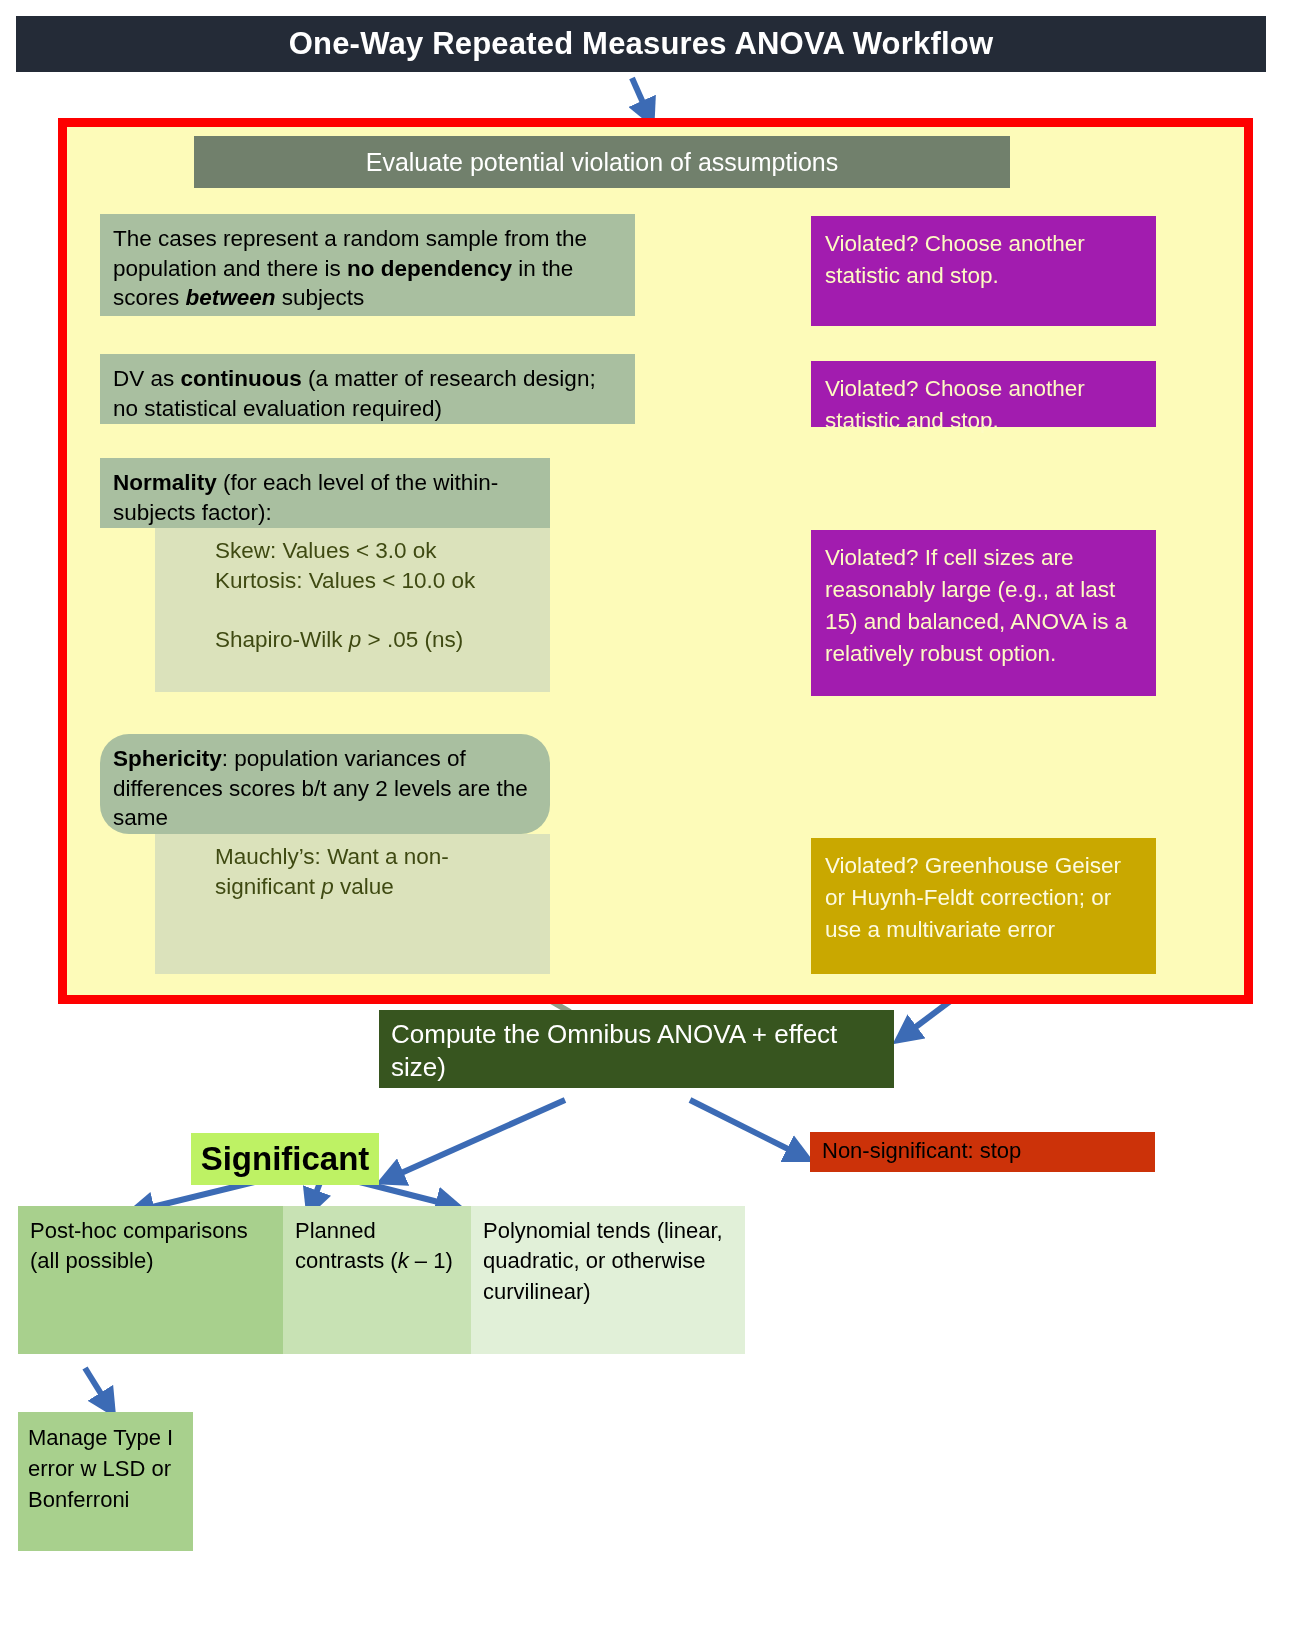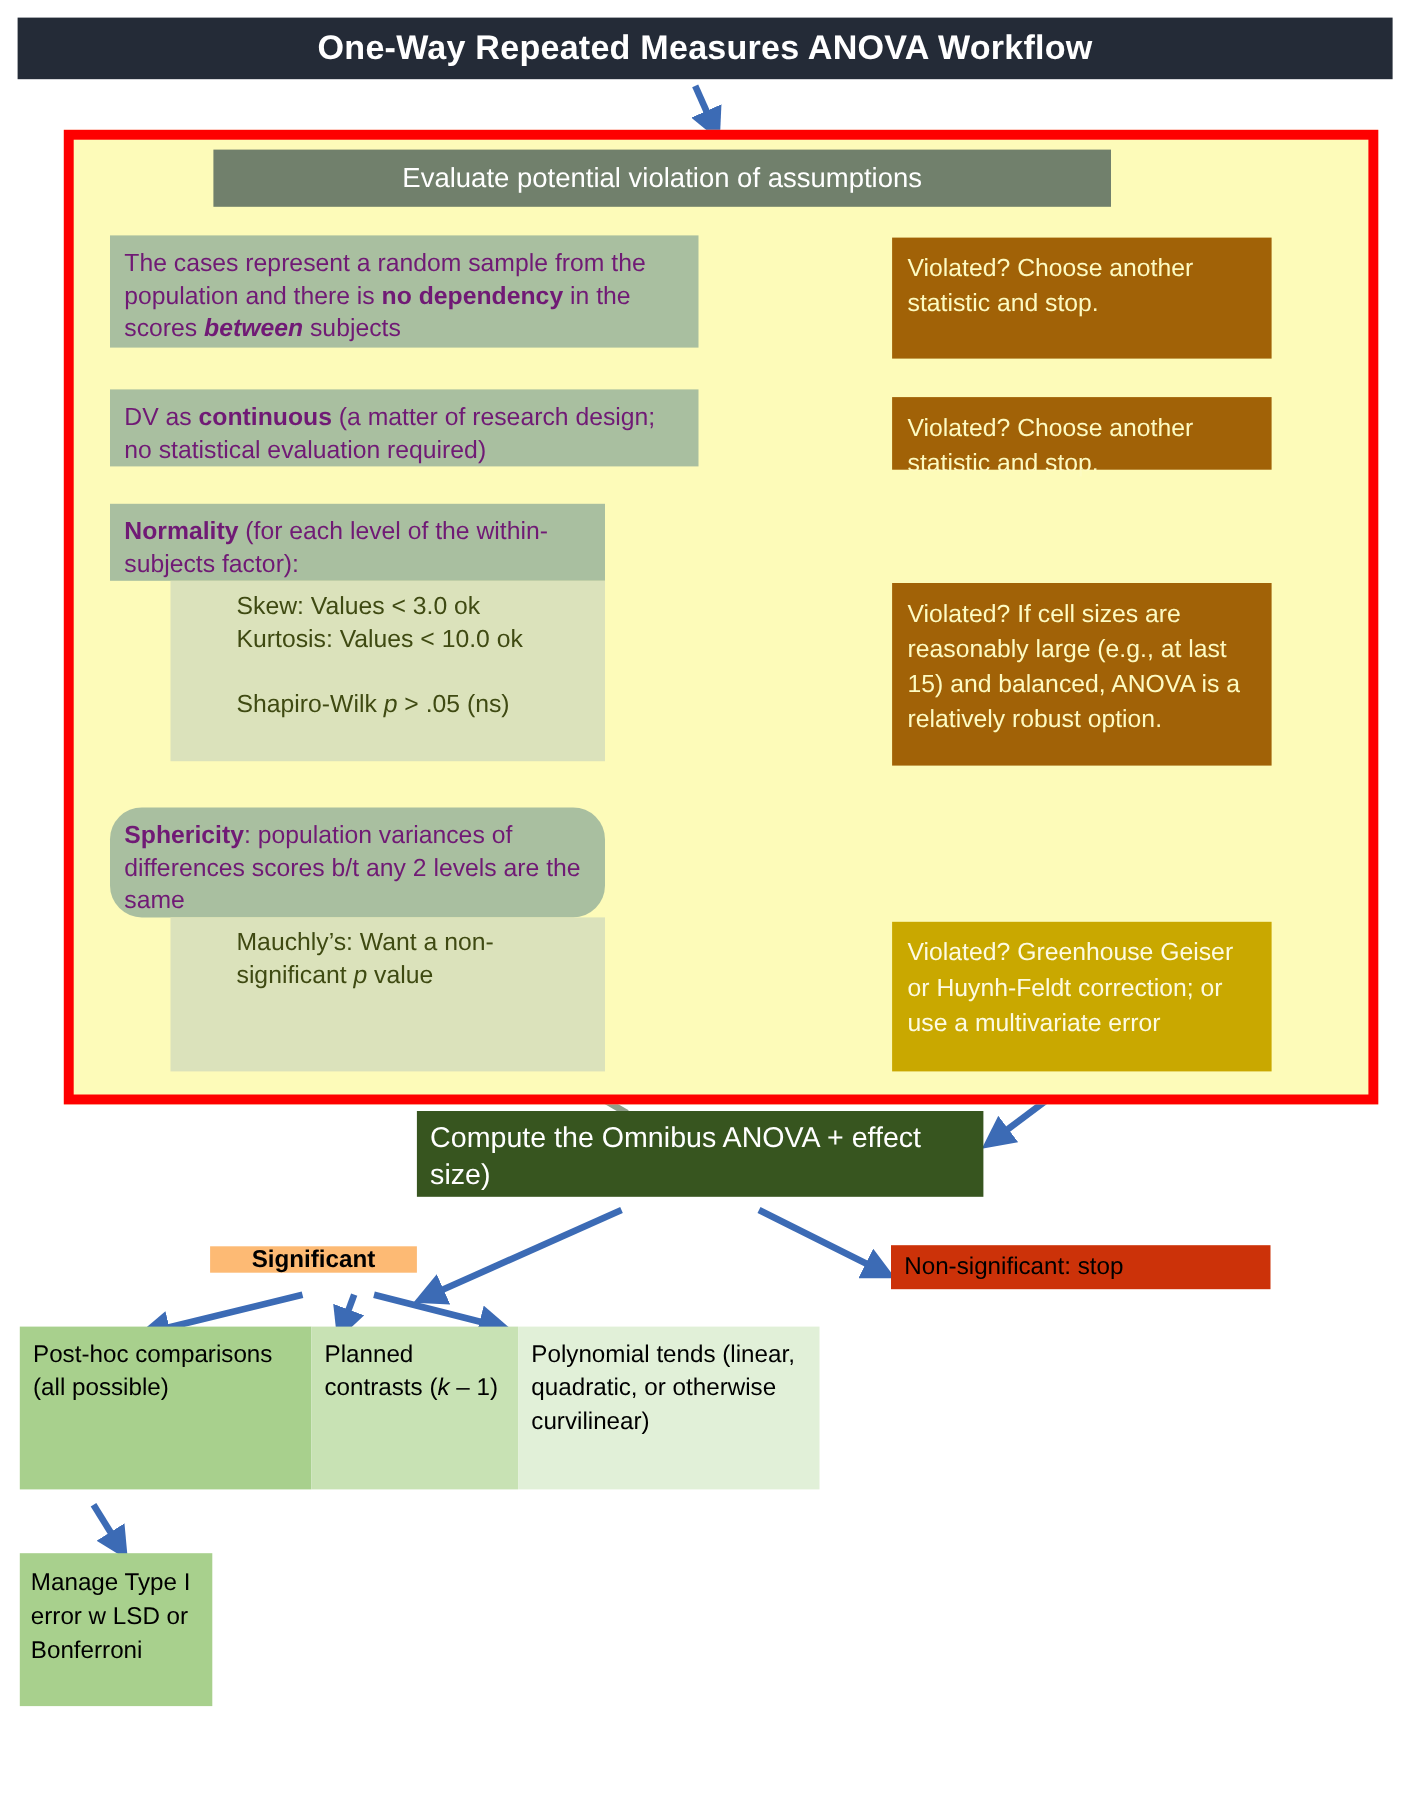--- a/index.html
+++ b/index.html
@@ -44,38 +44,38 @@
   }
   #evaluate-header .hdr-text {
     color: #ffffff;
     font-size: 25px;
     white-space: nowrap;
   }
 
   
   .assume-box {
     background: #a9bfa0;
-    color: #701a75;
+    color: #000000;
     font-size: 22.5px;
     line-height: 1.32;
     padding: 10px 13px 8px 13px;
   }
   .assume-sub {
     background: #dbe2bb;
     color: #3f4a12;
     font-size: 22.5px;
     line-height: 1.32;
     padding: 8px 13px 8px 60px;
   }
   .assume-box b, .assume-sub b { font-weight: bold; }
   .bi { font-weight: bold; font-style: italic; }
 
   
   .violate-orange {
-    background: #a16207;
+    background: #a21caf;
     color: #fdfbc2;
     font-size: 22.5px;
     line-height: 1.42;
     padding: 12px 14px;
   }
   .violate-gold {
     background: #c9a800;
     color: #fdfbe2;
     font-size: 22.5px;
     line-height: 1.42;
@@ -92,24 +92,24 @@
     padding: 8px 12px;
   }
   #nonsig-box {
     left: 810px; top: 1132px; width: 345px; height: 40px;
     background: #cc3209;
     color: #000000;
     font-size: 22px;
     padding: 6px 12px;
   }
   #significant-box {
-    left: 191px; top: 1133px; width: 188px; height: 24px;
-    background: #fdba74;
-    color: #000000;
-    font-size: 22px;
+    left: 191px; top: 1133px; width: 188px; height: 52px;
+    background: #bef264;
+    color: #000000;
+    font-size: 33px;
     font-weight: bold;
     display: flex; align-items: center; justify-content: center;
   }
 
   .followup {
     color: #000000;
     font-size: 22px;
     line-height: 1.38;
     padding: 10px 11px 10px 12px;
   }

